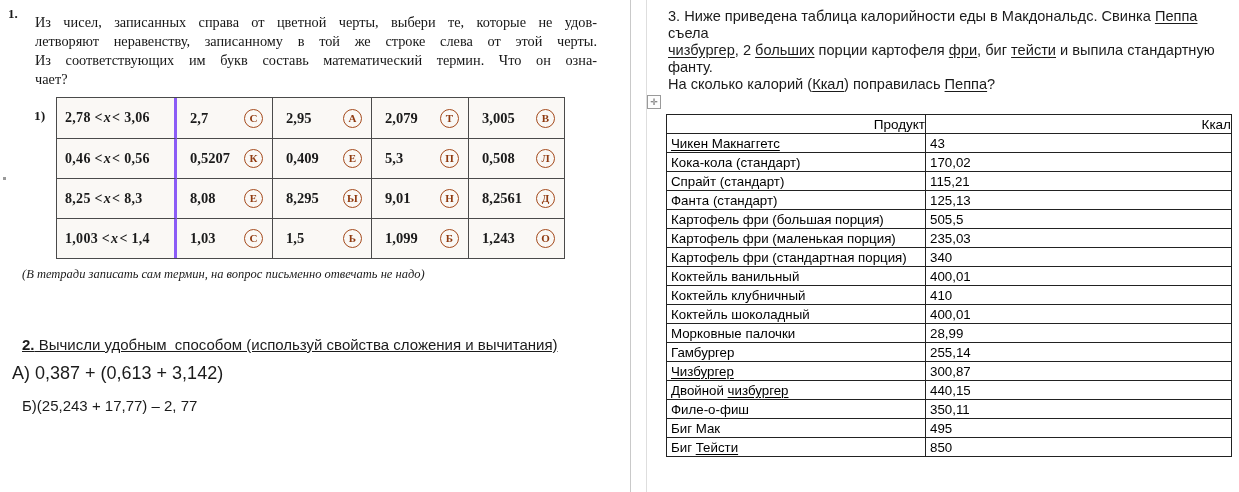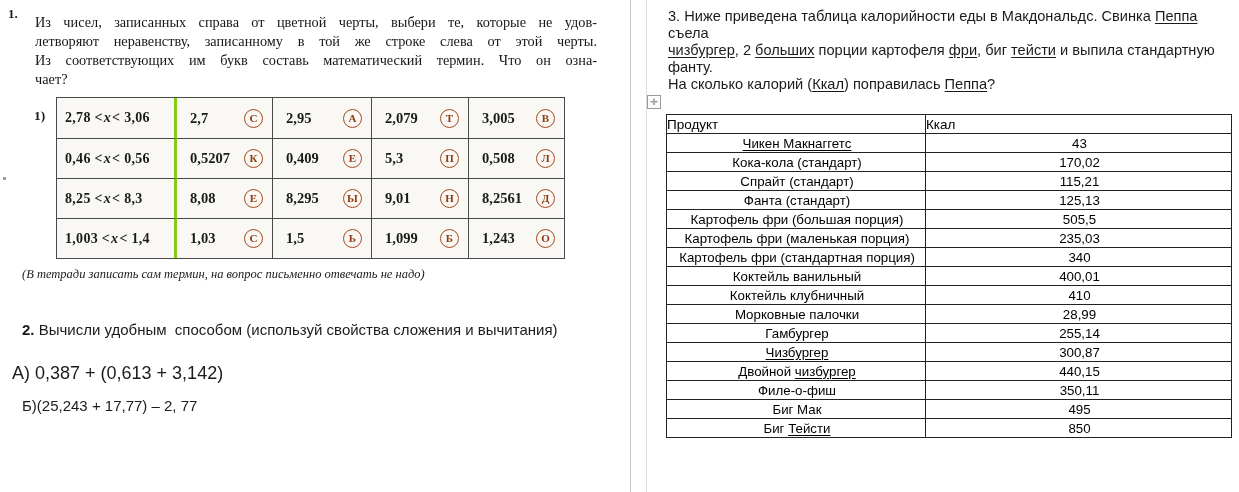--- a/index.html
+++ b/index.html
@@ -18,48 +18,48 @@
     font-family:"Liberation Serif",serif;font-weight:400;font-size:14.3px;line-height:19px;color:#161616;}
   .p1line.just{text-align:justify;text-align-last:justify;}
 
   .tlabel{position:absolute;left:34px;top:108px;font:700 13.5px "Liberation Serif",serif;}
   .itable{position:absolute;left:56px;top:97px;display:grid;
     grid-template-columns:120px 95px 99px 97px 96px;grid-auto-rows:40px;
     border:1px solid #4a4a4a;background:#faf8f5;}
   .cell{display:flex;align-items:center;}
   .rt{border-top:1px solid #4a4a4a;}
   .bl{border-left:1px solid #4a4a4a;}
-  .ineq{border-right:3px solid #84cc16;padding-left:8px;
+  .ineq{border-right:3px solid #8b5cf6;padding-left:8px;
     font:700 14px "Liberation Serif",serif;letter-spacing:.3px;}
   .ivar{font-style:italic;padding:0 1px;}
   .opt{justify-content:space-between;padding:0 9px 0 7px;}
   .num{font:700 14.5px "Liberation Serif",serif;margin-left:6px;}
   .circ{width:17px;height:17px;border:1px solid #a44a1c;border-radius:50%;
     color:#8f3a10;font:700 11px/16px "Liberation Serif",serif;text-align:center;flex:0 0 auto;}
 
   .note{position:absolute;left:22px;top:267px;font:italic 12.5px "Liberation Serif",serif;color:#1a1a1a;}
 
   
-  .p2{position:absolute;left:22px;top:321px;font-size:15px;white-space:pre-wrap;}
+  .p2{position:absolute;left:22px;top:336px;font-size:15px;white-space:pre-wrap;text-decoration:underline;}
   .p2 b{font-weight:700;}
   .p2a{position:absolute;left:12px;top:363px;font-size:18px;}
   .p2b{position:absolute;left:22px;top:397px;font-size:15px;}
 
   
   .p3{position:absolute;left:668px;top:8px;width:566px;font-size:14.6px;line-height:17px;}
   .u{text-decoration:underline;text-underline-offset:2px;}
 
   .thandle{position:absolute;left:647px;top:95px;width:12px;height:12px;
     border:1px solid #9a9a9a;background:#fdfdfd;color:#666;
     font-size:9px;line-height:12px;text-align:center;cursor:move;}
 
   .ktable{position:absolute;left:666px;top:114px;width:566px;
     border-collapse:collapse;table-layout:fixed;font-size:13.3px;color:#000;}
-  .ktable th,.ktable td{border:1px solid #222;text-align:center;}
-  .ktable th{height:18px;font-weight:400;text-align:left;font-size:13.5px;padding:0;}
+  .ktable th,.ktable td{border:1px solid #222;}
+  .ktable th{height:18px;font-weight:400;text-align:right;font-size:13.5px;padding:0;}
   .ktable td{height:18px;padding:0 2px 0 4px;line-height:17px;white-space:nowrap;overflow:hidden;}
 </style>
 </head>
 <body>
 
 <div class="page">
 
   <div class="vline v1"></div>
   <div class="vline v2"></div>
   <div class="stray"></div>
@@ -200,20 +200,24 @@
         </tr>
         <tr>
           <td class="prod"><span>Коктейль ванильный</span></td>
           <td class="kc">400,01</td>
         </tr>
         <tr>
           <td class="prod"><span>Коктейль клубничный</span></td>
           <td class="kc">410</td>
         </tr>
         <tr>
+          <td class="prod"><span>Коктейль шоколадный</span></td>
+          <td class="kc">400,01</td>
+        </tr>
+        <tr>
           <td class="prod"><span>Морковные палочки</span></td>
           <td class="kc">28,99</td>
         </tr>
         <tr>
           <td class="prod"><span>Гамбургер</span></td>
           <td class="kc">255,14</td>
         </tr>
         <tr>
           <td class="prod"><span class="u">Чизбургер</span></td>
           <td class="kc">300,87</td>

